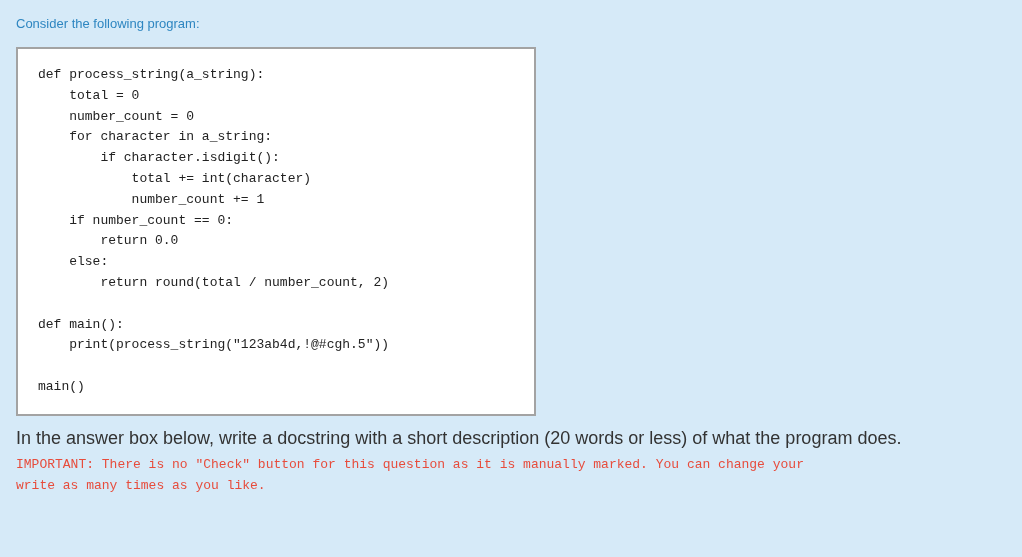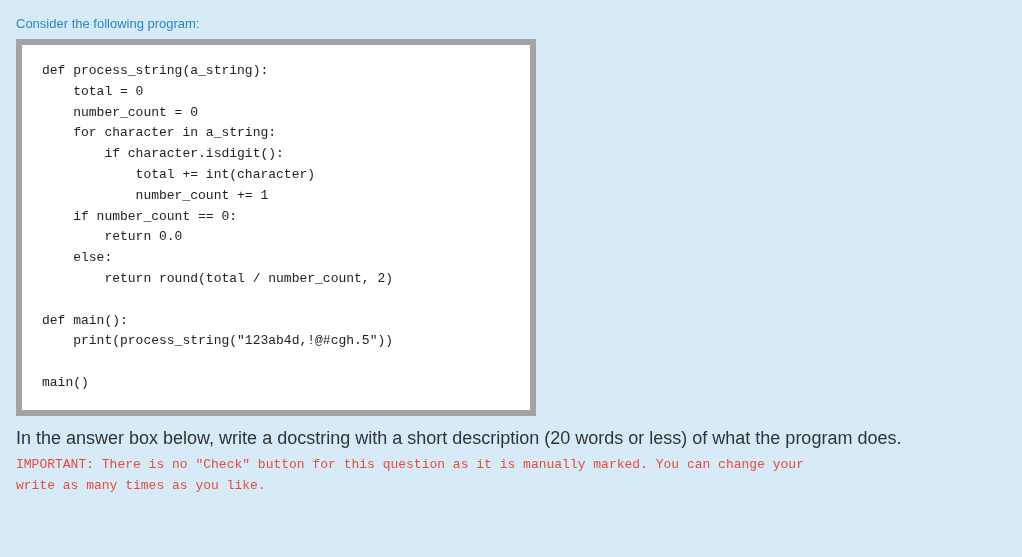--- a/index.html
+++ b/index.html
@@ -13,26 +13,26 @@
       font-family: Arial, sans-serif;
       font-size: 14px;
       width: 1022px;
       min-height: 557px;
       padding: 16px;
     }
 
     .consider-label {
       color: #2e86c1;
       font-size: 13px;
-      margin-bottom: 8px;
+      margin-bottom: 16px;
     }
 
     .code-box {
       background-color: #ffffff;
-      border: 6px solid #a3a3a3;
+      border: 2px solid #a3a3a3;
       padding: 16px 20px;
       margin-bottom: 12px;
       width: 520px;
       font-family: 'Courier New', Courier, monospace;
       font-size: 13px;
       color: #222;
       line-height: 1.6;
       white-space: pre;
     }
 

